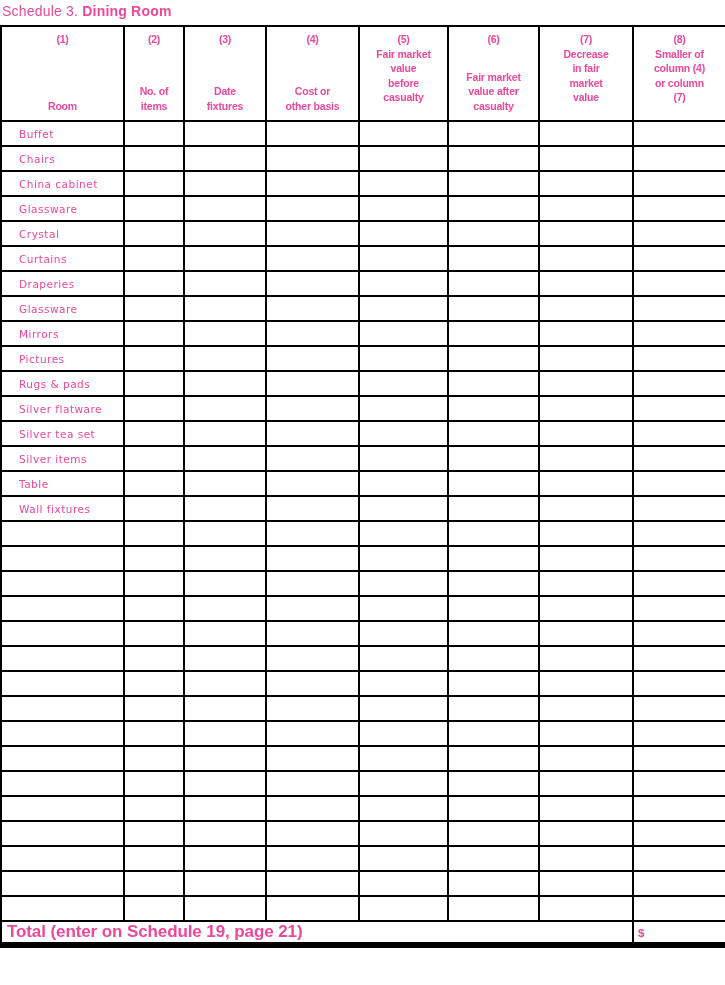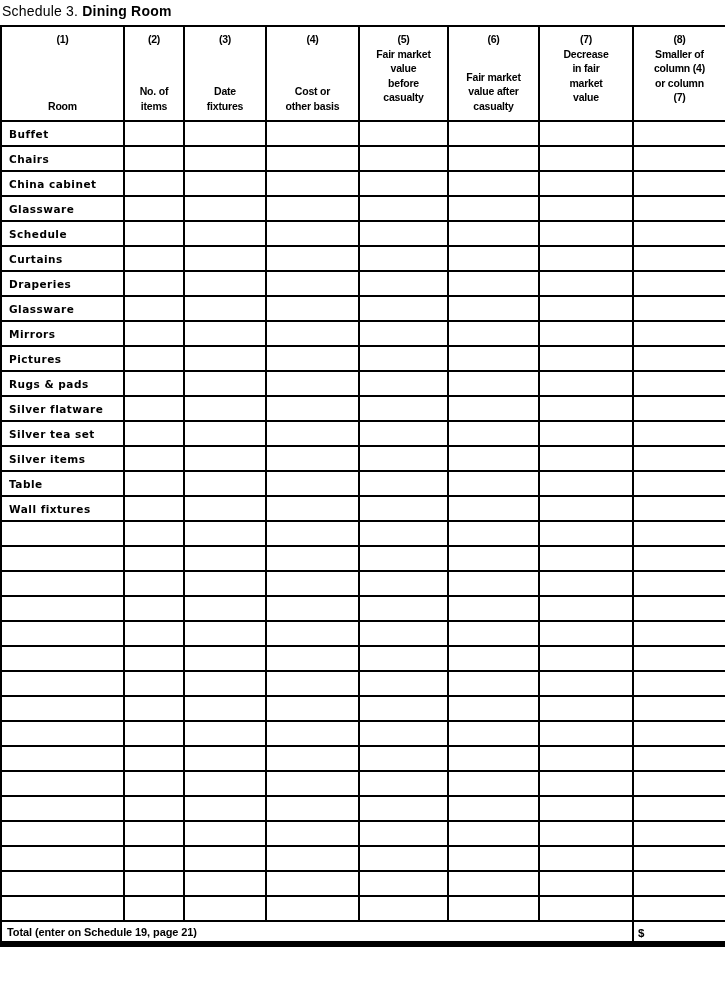--- a/index.html
+++ b/index.html
@@ -1,19 +1,19 @@
 <!DOCTYPE html>
 <html><head>
 <meta charset="utf-8">
 <style>
   * { margin:0; padding:0; box-sizing:border-box; }
   html,body { background:#ffffff; }
   .page {
     width:725px; height:985px; background:#fff;
-    font-family:"Liberation Sans", sans-serif; color:#000000;
+    font-family:"Liberation Sans", sans-serif; color:#ec4899;
     overflow:hidden;
   }
   .title {
     height:25px; padding:3px 0 0 2px;
     font-size:14px; letter-spacing:0.2px;
   }
   .title .room { font-weight:bold; }
   table {
     width:725px; border-collapse:collapse; table-layout:fixed;
     border:2px solid #000;
@@ -31,25 +31,25 @@
     text-align:center; white-space:pre-line;
   }
   th:nth-child(5) .cell, th:nth-child(7) .cell, th:nth-child(8) .cell {
     justify-content:flex-start;
   }
   tbody td { height:23px; }
   tbody tr { height:25px; }
   td.item {
     font-family:"DejaVu Sans", sans-serif;
     font-size:10.5px; letter-spacing:0.5px;
-    padding-left:7px; text-align:left; vertical-align:middle;font-weight:bold;
+    padding-left:17px; text-align:left; vertical-align:middle;
   }
   tfoot td { height:23px; border-bottom:6px solid #000; vertical-align:middle; }
   td.total-label {
-    font-weight:bold; font-size:11px; letter-spacing:-0.1px;
+    font-weight:bold; font-size:17px; letter-spacing:-0.1px;
     padding-left:5px; text-align:left;
   }
   td.total-amount { text-align:left; }
   .dollar { font-weight:bold; font-size:11.5px; padding-left:4px; }
 </style>
 </head>
 <body>
 
 <div class="page">
   <div class="title"><span>Schedule 3.</span><span> </span><span class="room">Dining Room</span>
@@ -143,21 +143,21 @@
           <td class="item">Glassware</td>
           <td></td>
           <td></td>
           <td></td>
           <td></td>
           <td></td>
           <td></td>
           <td></td>
         </tr>
         <tr>
-          <td class="item">Schedule</td>
+          <td class="item">Crystal</td>
           <td></td>
           <td></td>
           <td></td>
           <td></td>
           <td></td>
           <td></td>
           <td></td>
         </tr>
         <tr>
           <td class="item">Curtains</td>

